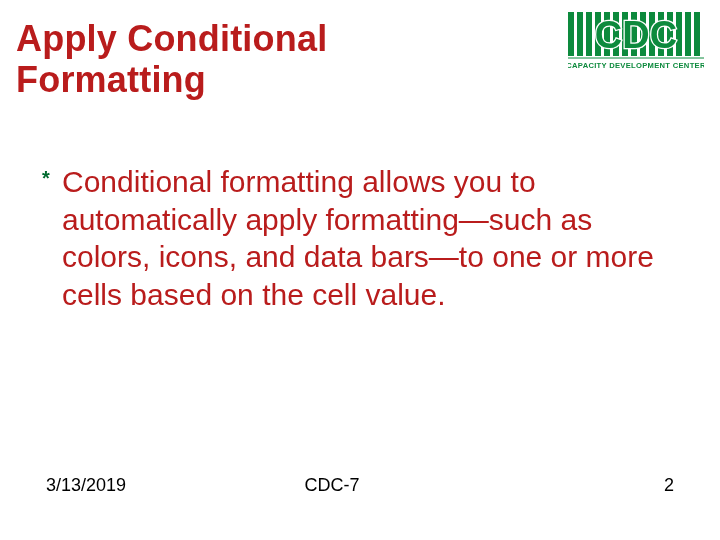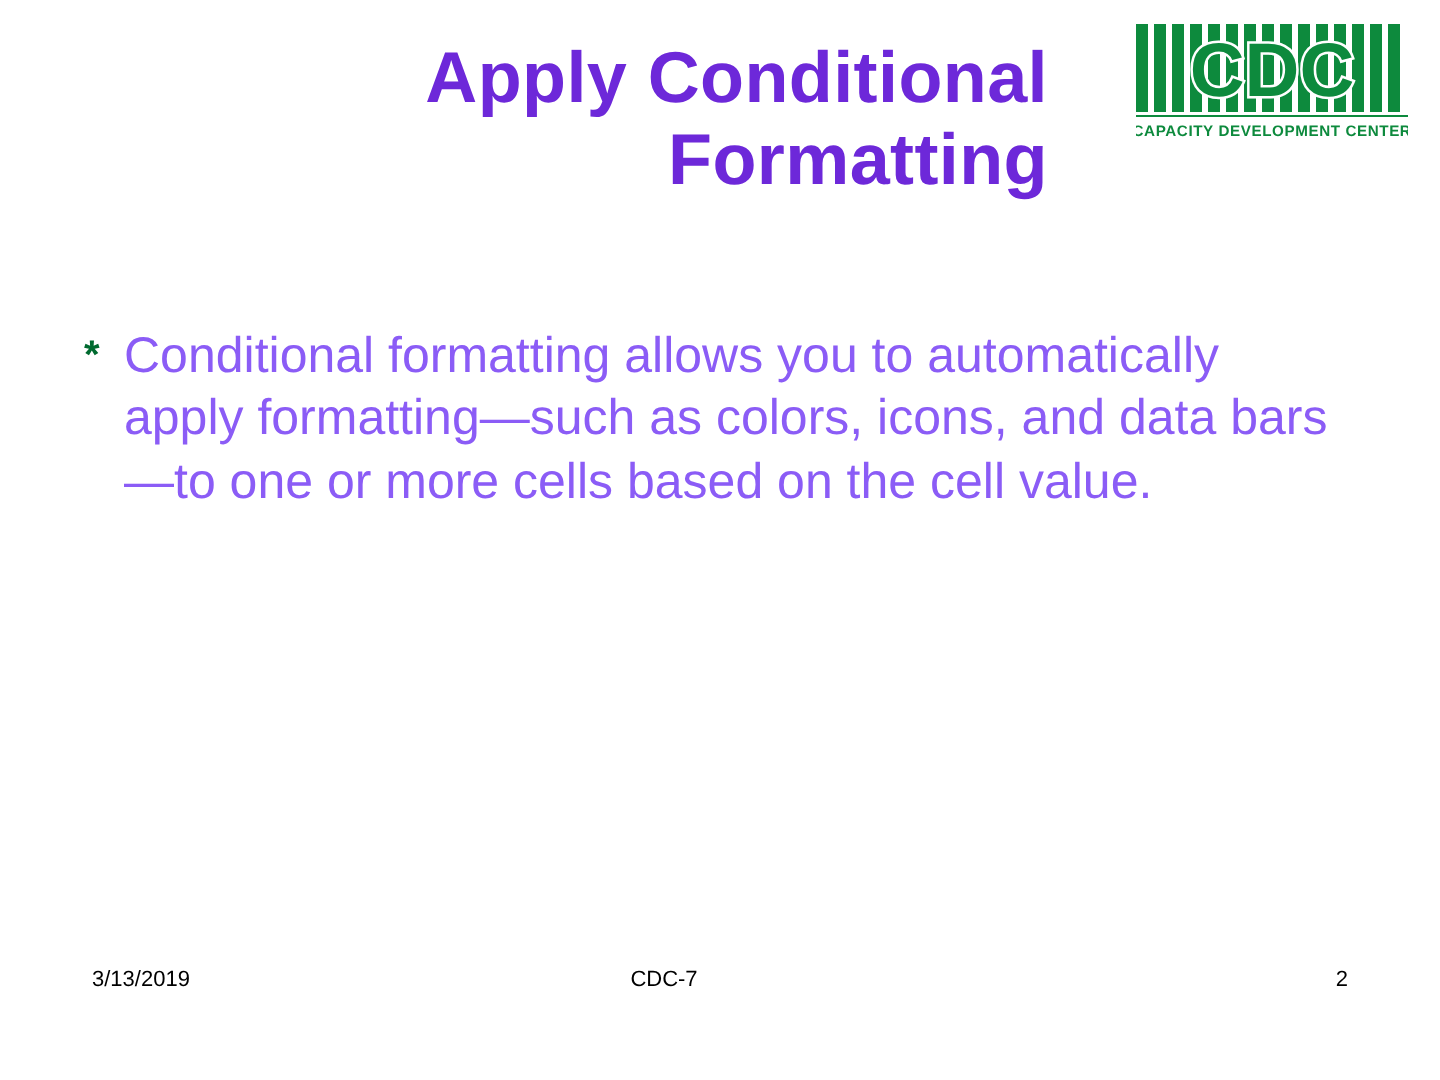--- a/index.html
+++ b/index.html
@@ -18,24 +18,23 @@
     padding: 18px 20px 0 16px;
   }
   .header {
     display: flex;
     justify-content: space-between;
     align-items: flex-start;
   }
   .title {
     font-size: 36px;
     font-weight: bold;
-    color: #6d28d9;
+    color: #b91c1c;
     line-height: 1.15;
     letter-spacing: 0.2px;
-    text-align: right;
   }
   .logo {
     margin-top: -6px;
     margin-right: -4px;
     margin-left: 44px;
   }
   .content {
     margin-top: 62px;
     padding-left: 26px;
     padding-right: 28px;
@@ -46,34 +45,34 @@
   }
   .bullet-marker {
     color: #006a2f;
     font-size: 20px;
     line-height: 30px;
     flex: 0 0 auto;
     width: 20px;
     font-weight: bold;
   }
   .bullet-text {
-    font-size: 25px;
-    color: #8b5cf6;
+    font-size: 30px;
+    color: #b91c1c;
     line-height: 1.26;
     flex: 1;
   }
   .footer {
     position: absolute;
     left: 0;
     right: 0;
     bottom: 44px;
     display: flex;
     align-items: center;
     padding: 0 46px 0 46px;
-    font-size: 11px;
+    font-size: 18px;
     color: #000;
   }
   .footer-date { flex: 0 0 auto; }
   .footer-center {
     position: absolute;
     left: 0;
     right: 0;
     text-align: center;
     pointer-events: none;
   }

